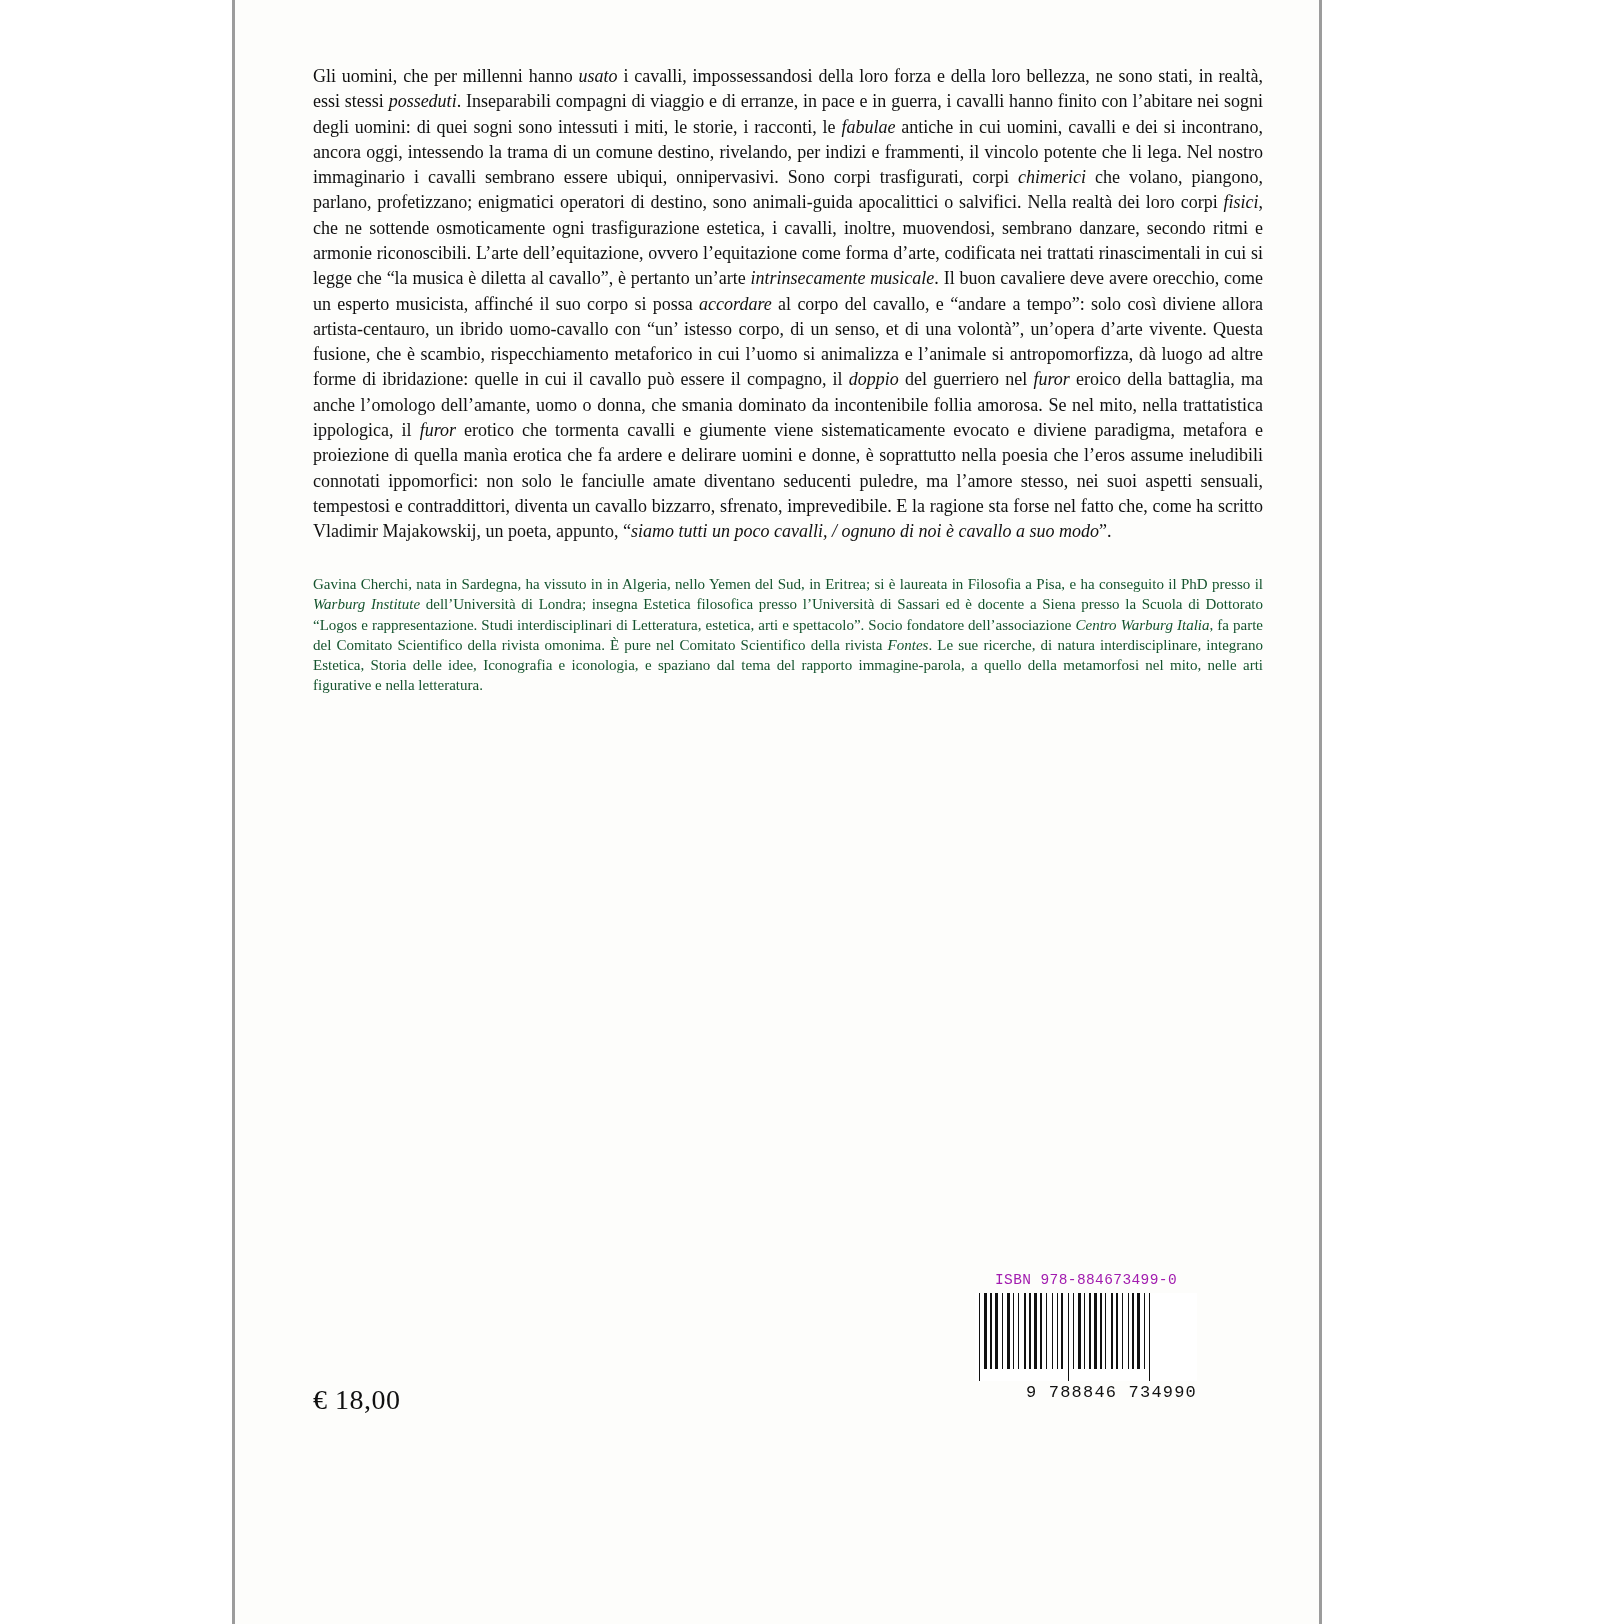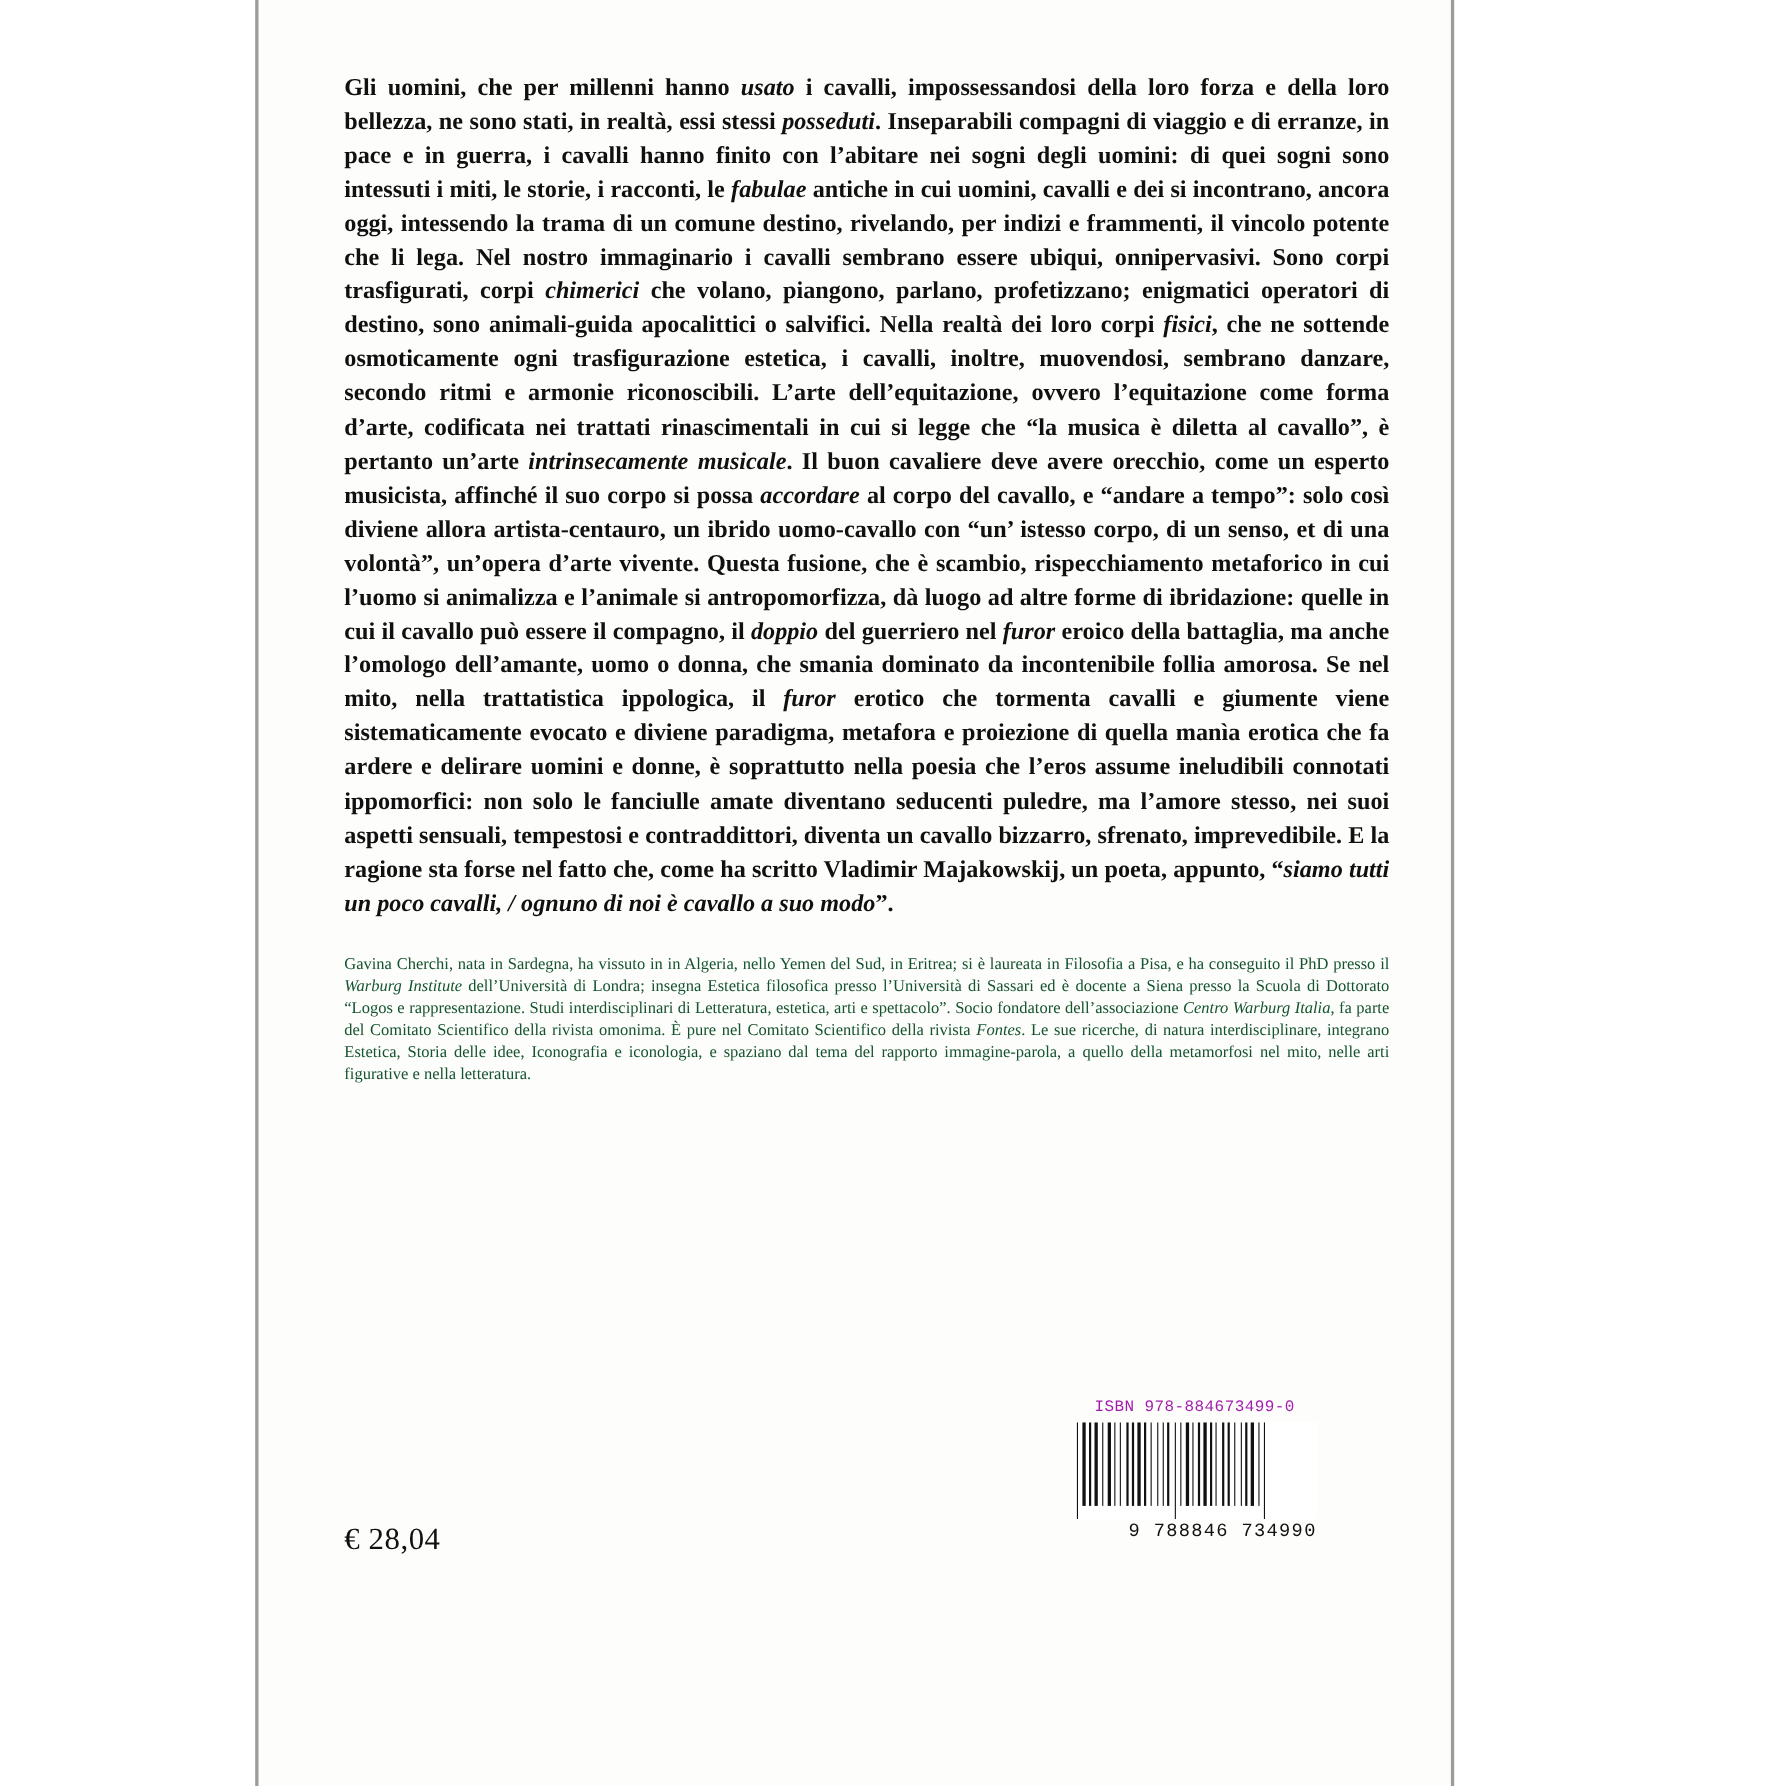--- a/index.html
+++ b/index.html
@@ -24,27 +24,26 @@
     border-right: 3px solid #9c9c9c;
     box-sizing: border-box;
   }
   .content {
     position: absolute;
     left: 78px;
     top: 64px;
     width: 950px;
   }
   .blurb {
-    font-size: 22px;
+    font-size: 18px;
     line-height: 1.405;
     text-align: justify;
     color: #101010;
     margin: 0;
     hyphens: manual;
-    font-weight: bold;
   }
   .bio {
     font-size: 15px;
     line-height: 1.34;
     text-align: justify;
     color: #14532d;
     margin: 30px 0 0 0;
   }
   em { font-style: italic; }
 
@@ -134,15 +133,15 @@
         <div class="bar" style="left: 147px; width: 1px; height: 76px;"></div>
         <div class="bar" style="left: 153px; width: 1px; height: 76px;"></div>
         <div class="bar" style="left: 157px; width: 2px; height: 76px;"></div>
         <div class="bar" style="left: 162px; width: 3px; height: 76px;"></div>
         <div class="bar" style="left: 169px; width: 1px; height: 76px;"></div>
         <div class="bar" style="left: 174px; width: 1px; height: 88px;"></div>
       </div>
     <div class="barcode-digits">9 788846 734990</div>
   </div>
 
-  <div class="price">€ 28,04</div>
+  <div class="price">€ 18,00</div>
 
 </div>
 
 </body></html>

